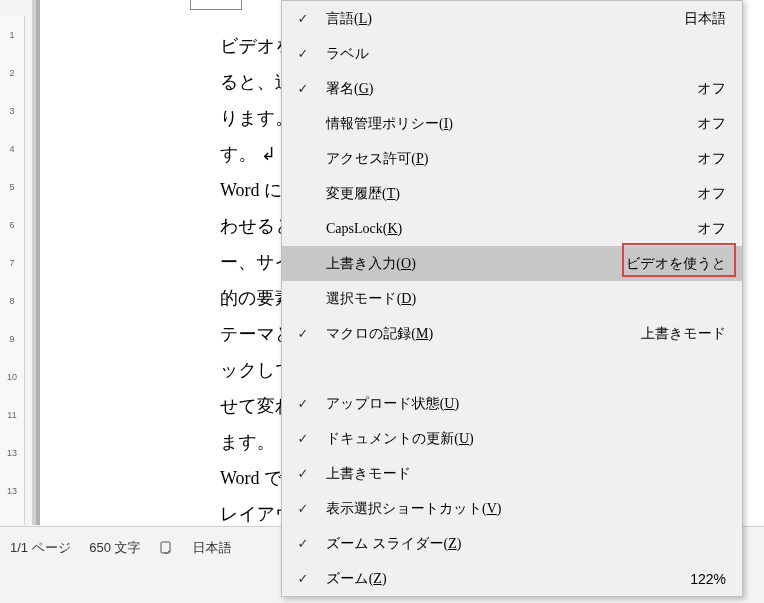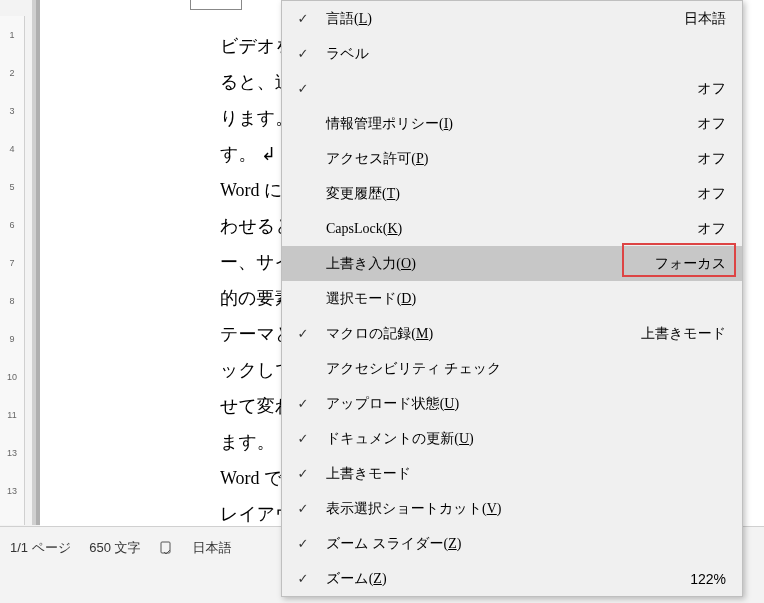--- a/index.html
+++ b/index.html
@@ -200,20 +200,21 @@
       <span class="check">✓</span>
       <span class="label">言語(<span class="u">L</span>)</span>
       <span class="status">日本語</span>
     </div>
     <div class="row">
       <span class="check">✓</span>
       <span class="label">ラベル</span>
     </div>
     <div class="row">
       <span class="check">✓</span>
+      <span class="label">署名(<span class="u">G</span>)</span>
       <span class="status">オフ</span>
     </div>
     <div class="row">
       <span class="check"></span>
       <span class="label">情報管理ポリシー(<span class="u">I</span>)</span>
       <span class="status">オフ</span>
     </div>
     <div class="row">
       <span class="check"></span>
       <span class="label">アクセス許可(<span class="u">P</span>)</span>
@@ -225,34 +226,33 @@
       <span class="status">オフ</span>
     </div>
     <div class="row">
       <span class="check"></span>
       <span class="label">CapsLock(<span class="u">K</span>)</span>
       <span class="status">オフ</span>
     </div>
     <div class="row hover">
       <span class="check"></span>
       <span class="label">上書き入力(<span class="u">O</span>)</span>
-      <span class="status">フォーカス</span>
+      <span class="status">ビデオを使うと</span>
     </div>
     <div class="row">
       <span class="check"></span>
       <span class="label">選択モード(<span class="u">D</span>)</span>
     </div>
     <div class="row">
       <span class="check">✓</span>
       <span class="label">マクロの記録(<span class="u">M</span>)</span>
       <span class="status">上書きモード</span>
     </div>
     <div class="row">
       <span class="check"></span>
-      <span class="label">アクセシビリティ チェック</span>
     </div>
     <div class="row">
       <span class="check">✓</span>
       <span class="label">アップロード状態(<span class="u">U</span>)</span>
     </div>
     <div class="row">
       <span class="check">✓</span>
       <span class="label">ドキュメントの更新(<span class="u">U</span>)</span>
     </div>
     <div class="row">

